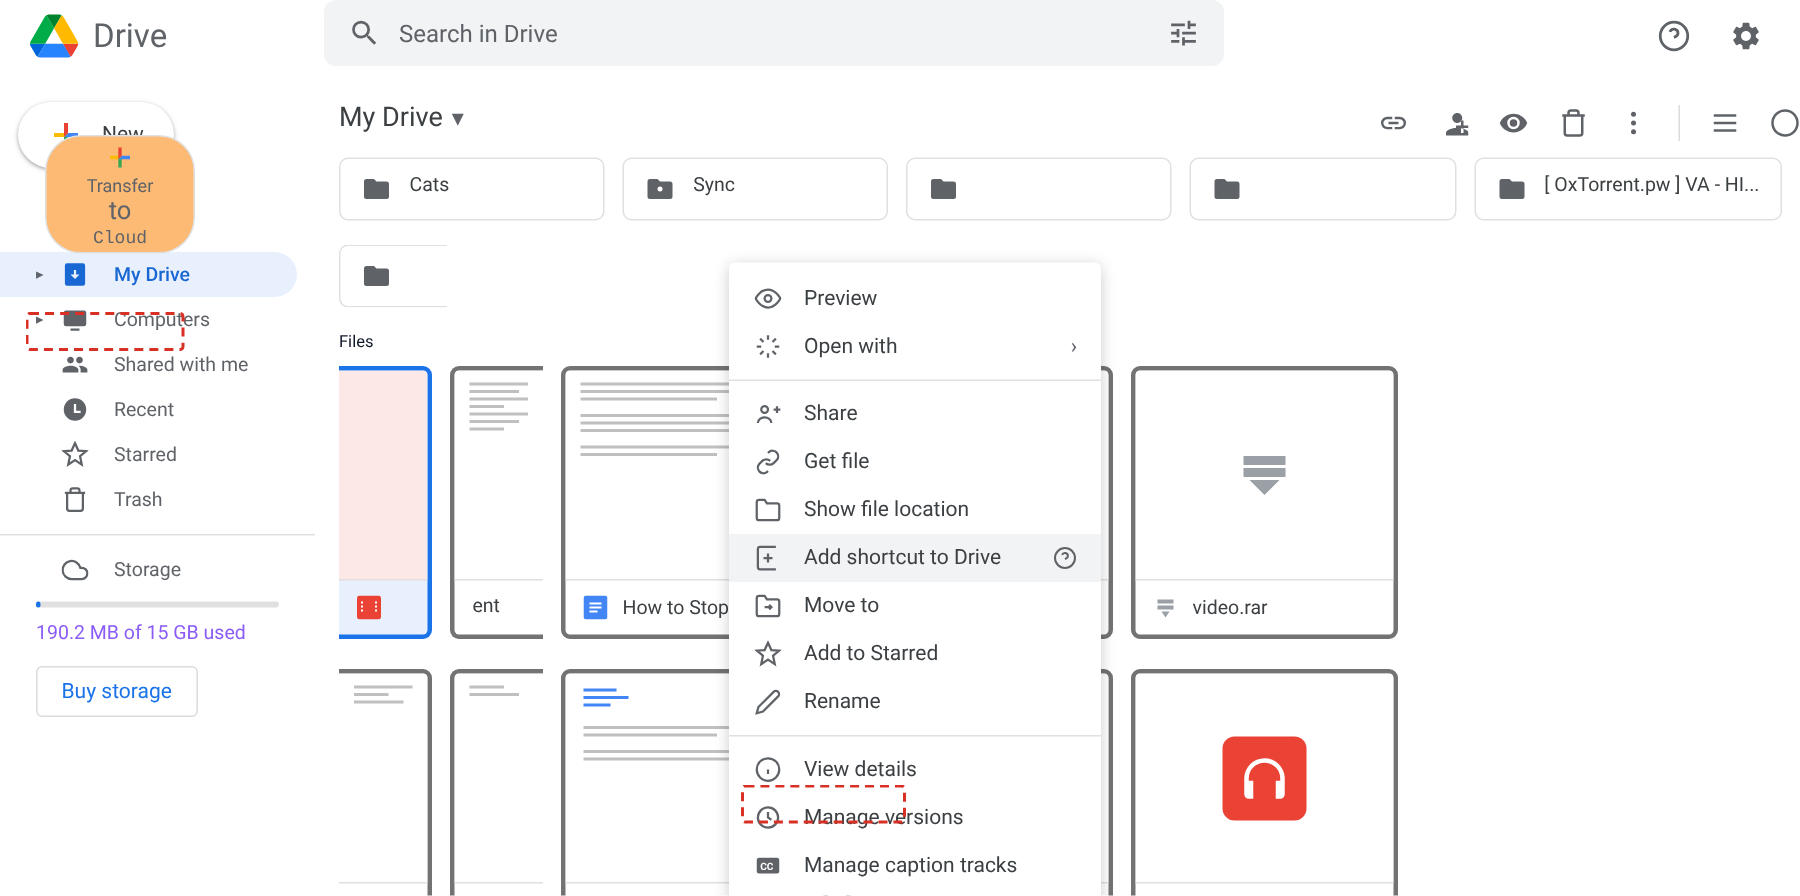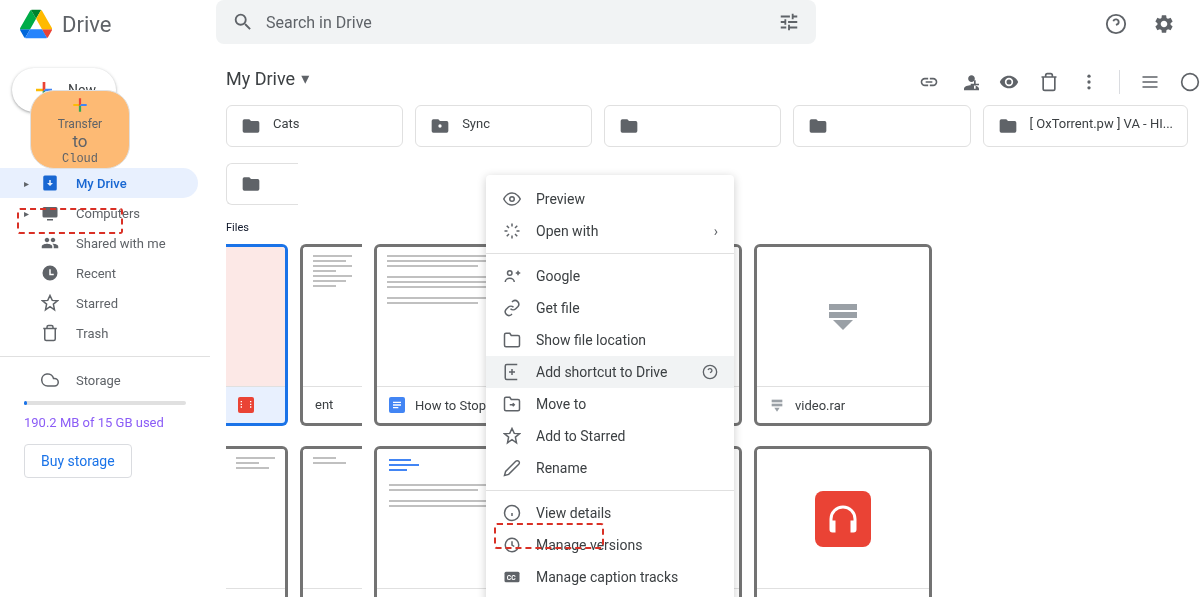--- a/index.html
+++ b/index.html
@@ -536,21 +536,21 @@
           <span class="menu-chevron">›</span>
         </div>
       <hr class="menu-divider">
       <div class="menu-item">
           <span class="menu-icon">
             <svg width="18" height="18" viewBox="0 0 24 24" fill="none" stroke="currentColor" stroke-width="2">
               <circle cx="9" cy="8" r="3"></circle>
               <path d="M3 20c0-3 3-5 6-5s6 2 6 5M17 8h6m-3-3v6"></path>
             </svg>
           </span>
-          <span>Google</span>
+          <span>Share</span>
         </div>
       <div class="menu-item">
           <span class="menu-icon">
             <svg width="18" height="18" viewBox="0 0 24 24" fill="none" stroke="currentColor" stroke-width="2">
               <path d="M10 13a5 5 0 007 0l3-3a5 5 0 00-7-7l-1 1M14 11a5 5 0 00-7 0l-3 3a5 5 0 007 7l1-1"></path>
             </svg>
           </span>
           <span>Get file</span>
         </div>
       <div class="menu-item">

